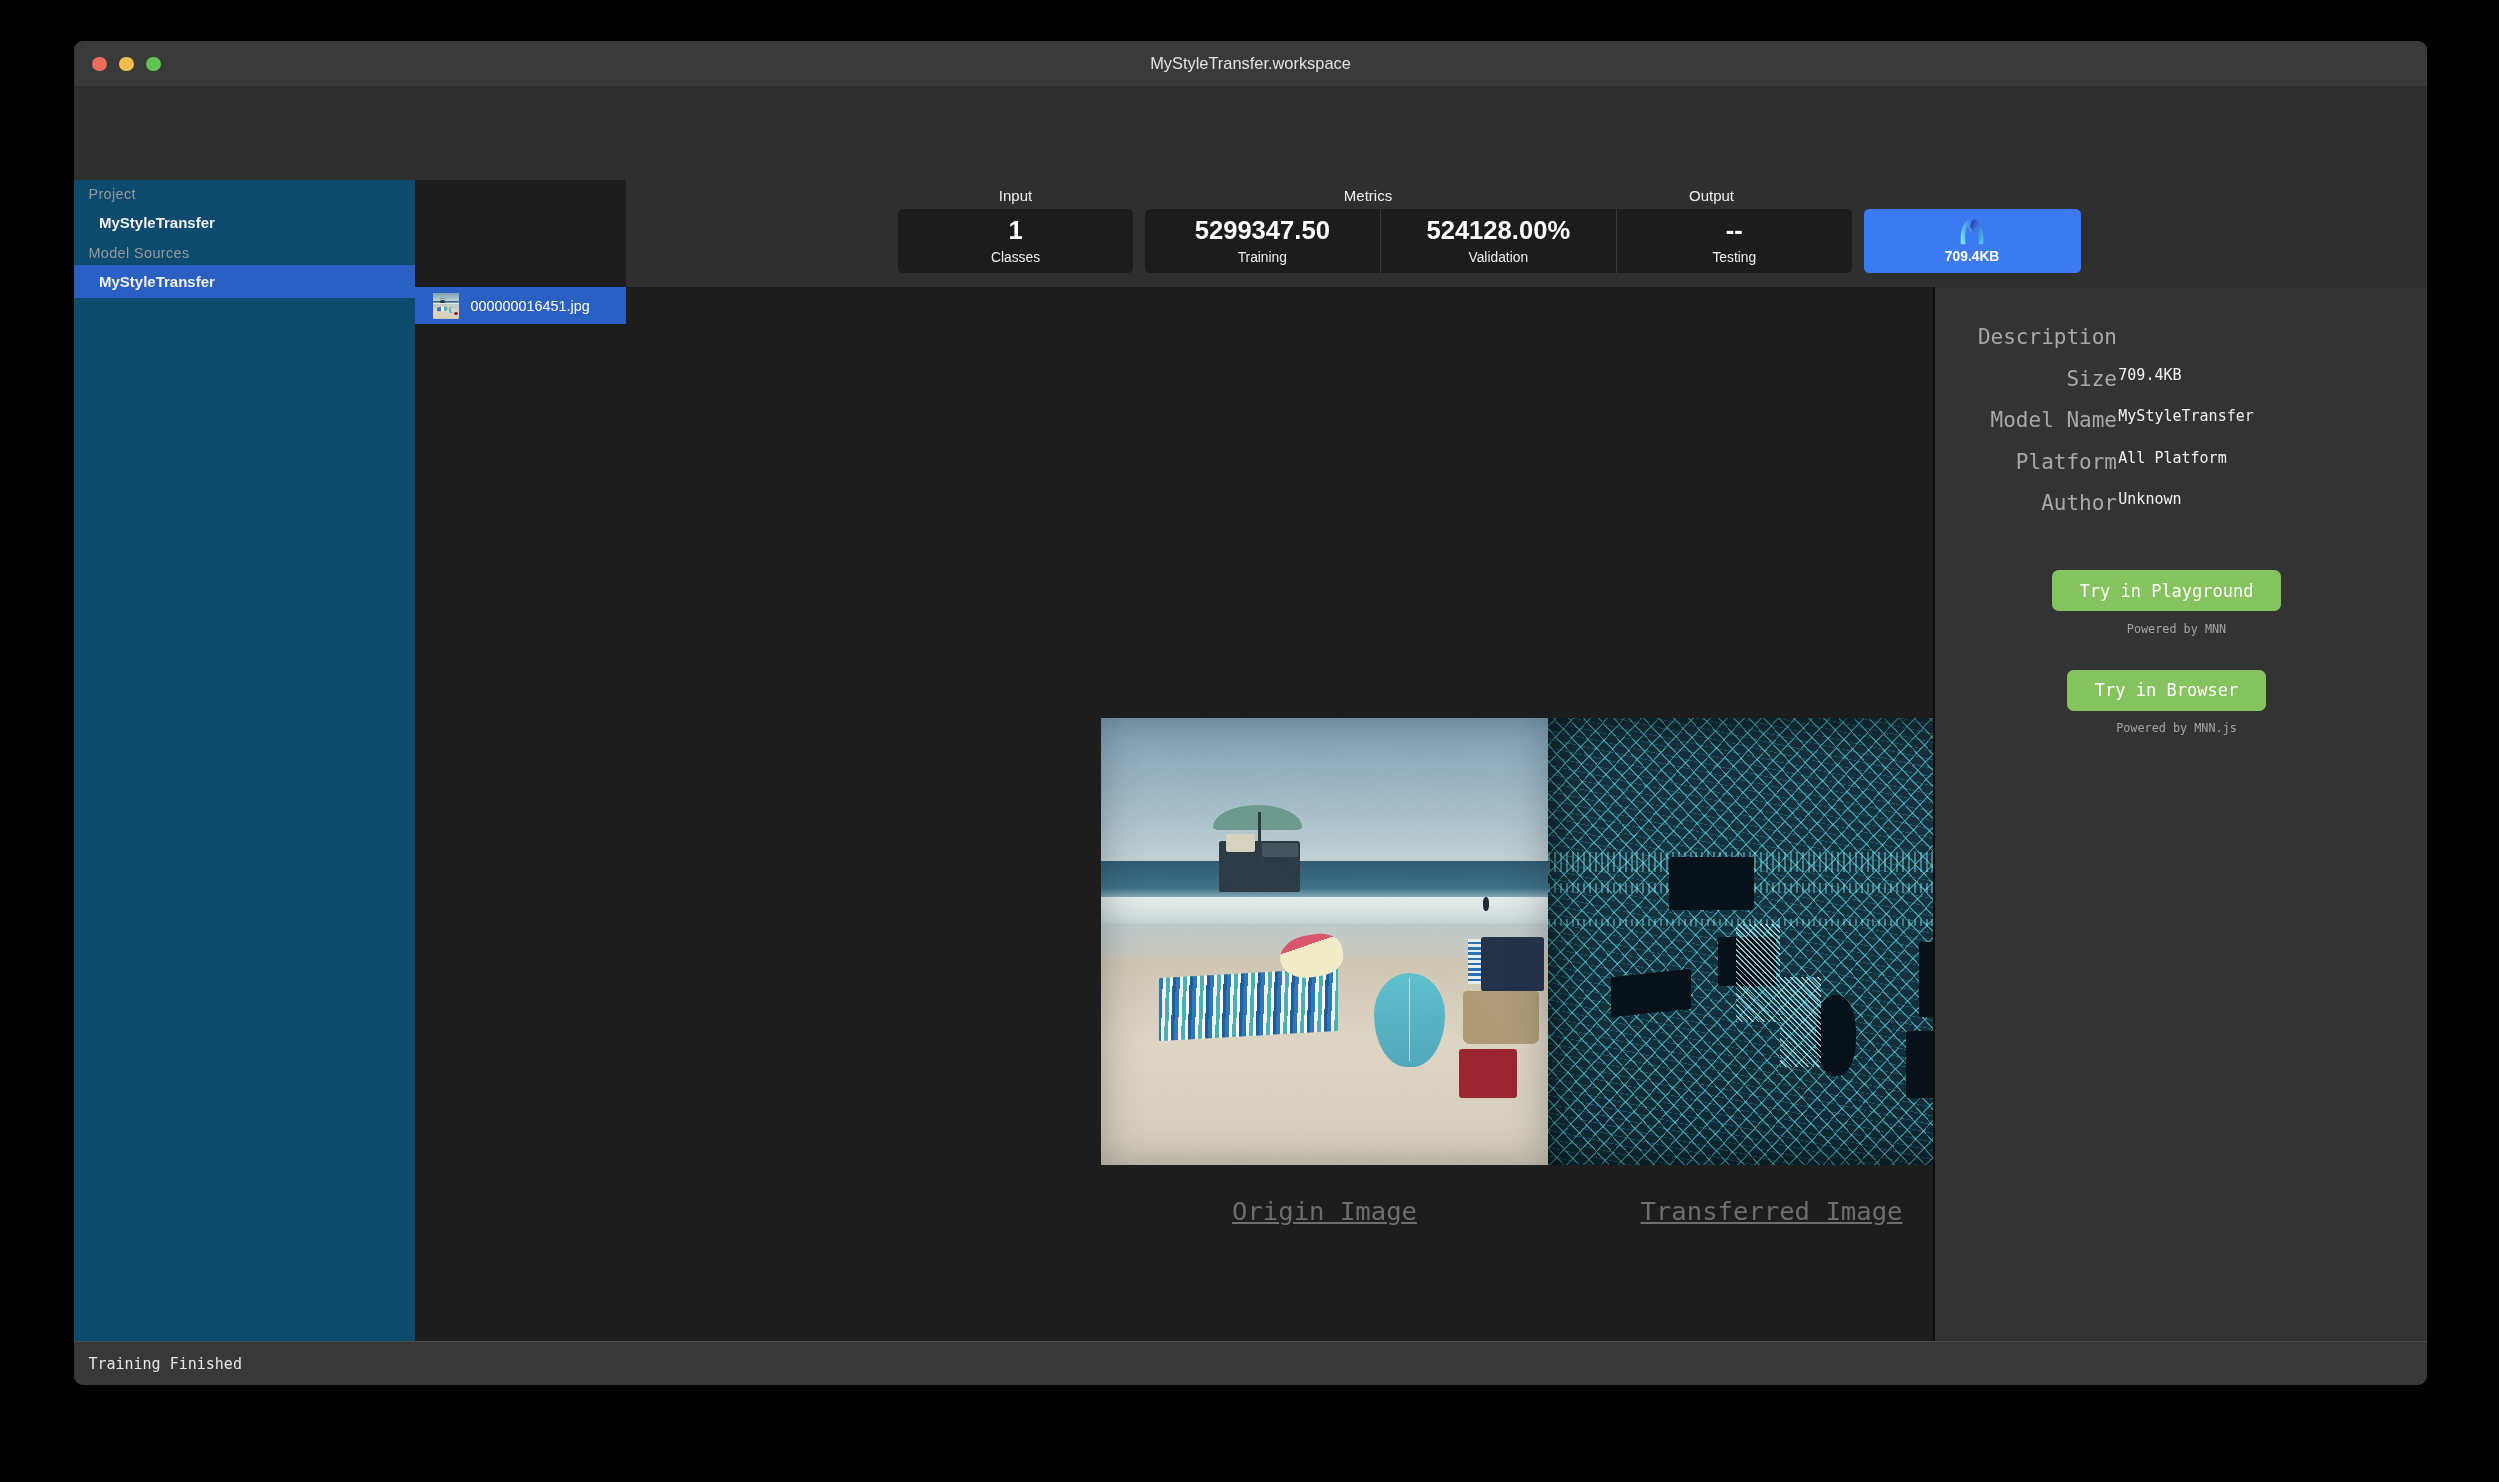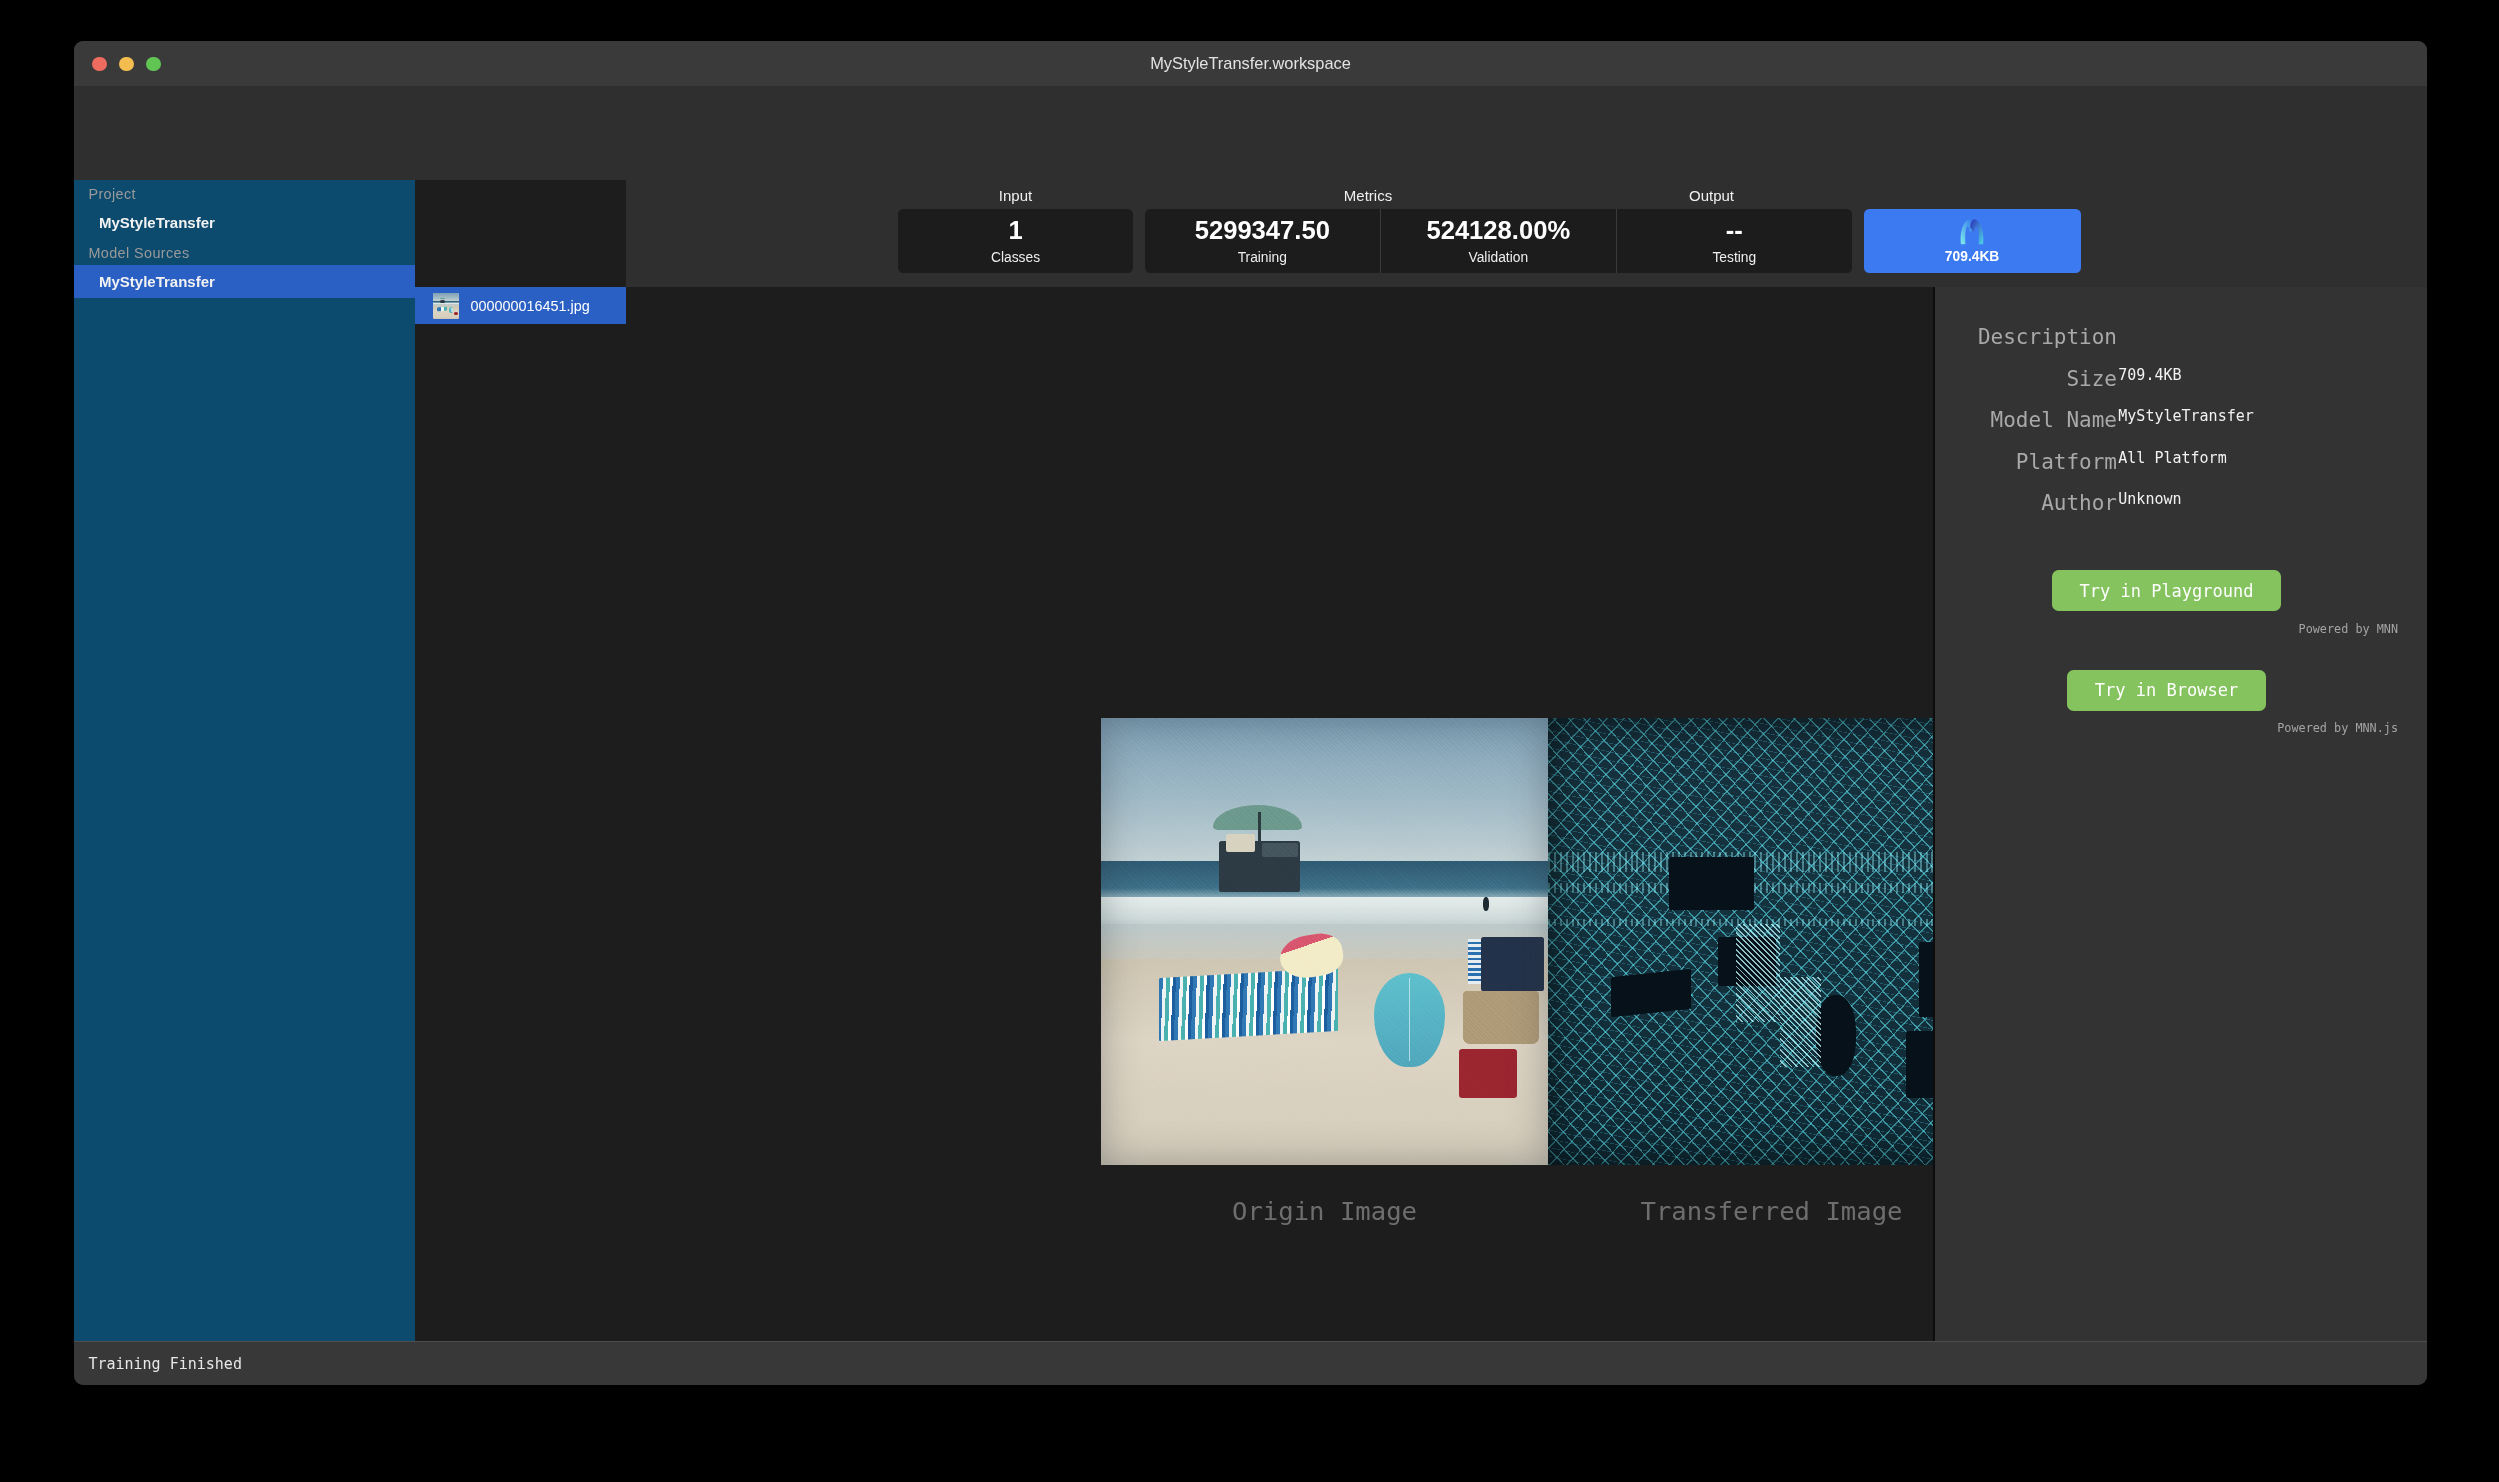--- a/index.html
+++ b/index.html
@@ -182,20 +182,21 @@
   }
   .img-box { width: 447px; height: 447px; overflow: hidden; position: relative; }
   .cap-row {
     position: absolute; left: 475px; top: 909px;
     width: 894px; display: flex;
   }
   .cap {
     width: 447px; text-align: center;
     color: #6e6e6e; font-size: 25.6px;
     font-family: "DejaVu Sans Mono", monospace;
+    text-decoration: underline;
   }
 
   
   .detail {
     position: absolute; right: 0; top: 107px;
     width: 492px; bottom: 0;
     background: #333333;
     border-left: 2px solid #0d0d0d;
   }
   .drow {
@@ -217,21 +218,21 @@
     display: inline-block;
     background: #85c35e; color: #ffffff;
     font-family: "DejaVu Sans Mono", monospace;
     font-size: 17px;
     border-radius: 6.6px;
     padding: 10.5px 27.6px;
   }
   .powered {
     margin-top: 10.5px; color: #a4a4a4;
     font-family: "DejaVu Sans Mono", monospace;
-    font-size: 11.8px; text-align: right; margin-left: 20px;
+    font-size: 11.8px; text-align: center; margin-left: 20px;
   }
 
   
   .statusbar {
     position: absolute; left: 0; bottom: 0;
     width: 100%; height: 43px;
     background: #383838;
     border-top: 1.3px solid #4d4d4d;
     display: flex; align-items: center;
   }

